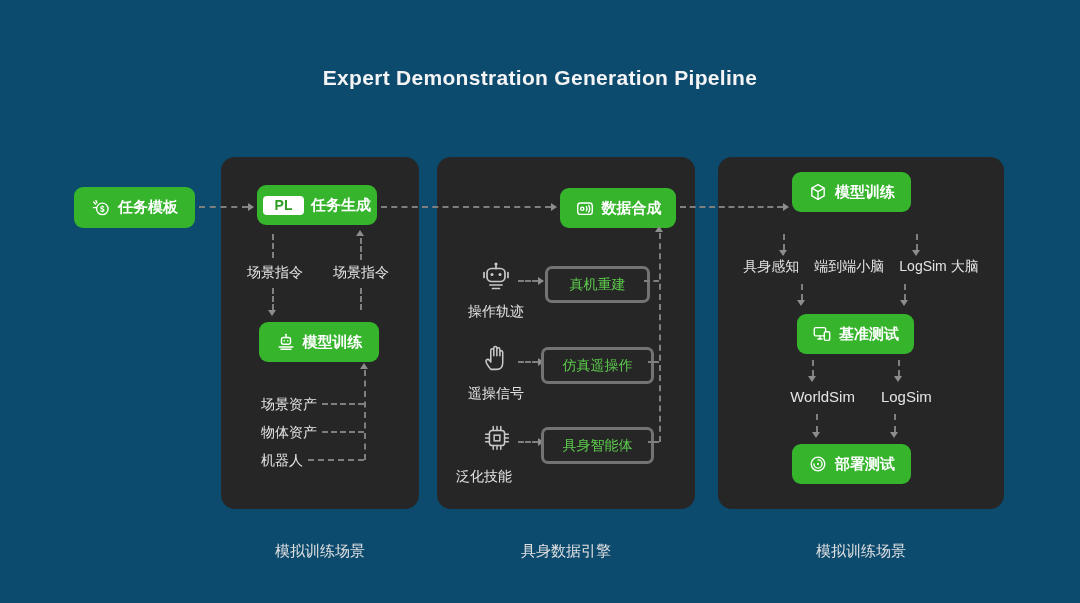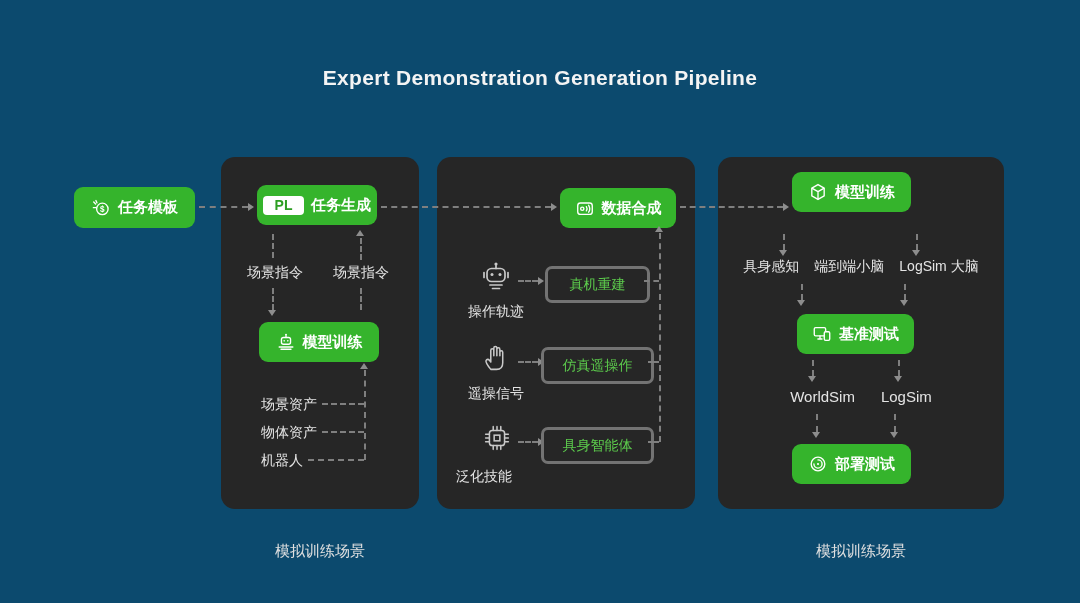--- a/index.html
+++ b/index.html
@@ -146,20 +146,21 @@
   <div class="dh" style="left:518px;top:441px;width:20px"></div>
   <div class="tr r" style="left:538px;top:438px"></div>
   <div class="obox" style="left:541px;top:427px;width:107px;height:31px">具身智能体</div>
 
   <div class="dv" style="left:659px;top:233px;height:209px"></div>
   <div class="tr u" style="left:655px;top:226px"></div>
   <div class="dh" style="left:644px;top:280px;width:15px"></div>
   <div class="dh" style="left:648px;top:361px;width:11px"></div>
   <div class="dh" style="left:648px;top:441px;width:11px"></div>
 
+  <div class="cap" style="left:437px;top:542px;width:258px">具身数据引擎</div>
 
   <div class="gbtn" style="left:792px;top:172px;width:119px;height:40px">
     <svg width="20" height="20" viewBox="0 0 22 22" fill="none" stroke="#fff" stroke-width="1.5" stroke-linejoin="round">
       <path d="M11 2.8 17.8 6.7v8.6L11 19.2 4.2 15.3V6.7z"></path>
       <path d="M4.2 6.7 11 10.6l6.8-3.9 M11 10.6v8.6"></path>
     </svg>
     <span>模型训练</span>
   </div>
 
   <div class="dv" style="left:783px;top:234px;height:16px"></div>

